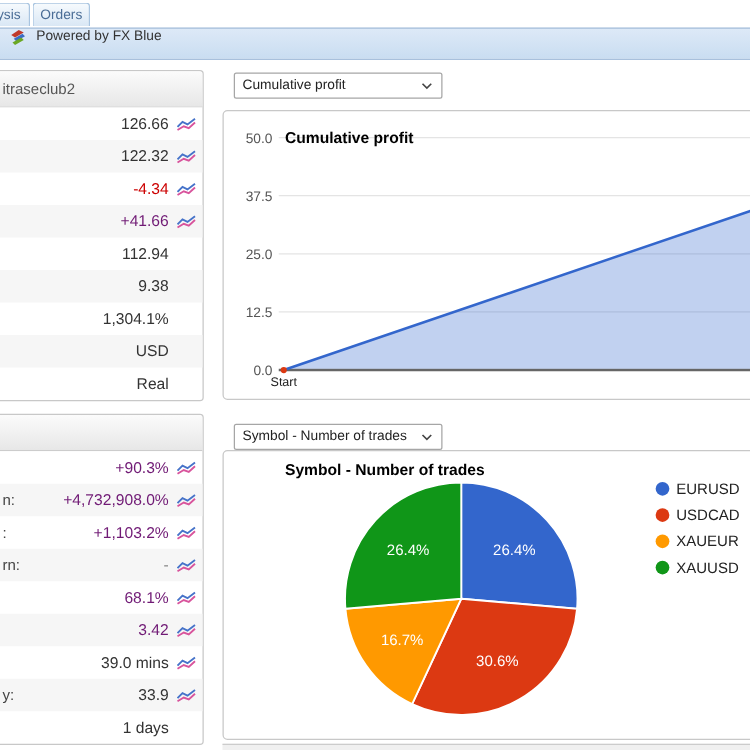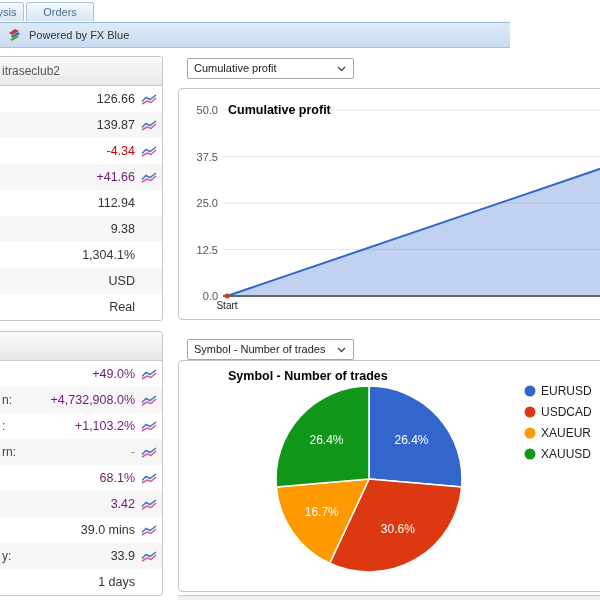--- a/index.html
+++ b/index.html
@@ -3,25 +3,25 @@
 <meta charset="utf-8">
 <style>
   html,body{margin:0;padding:0;width:600px;height:600px;overflow:hidden;position:relative;
     background:#fff;font-family:"Liberation Sans","DejaVu Sans",sans-serif;}
   
   .tabbar{position:absolute;left:0;top:0;width:600px;height:22px;background:#fff;}
   .tab{position:absolute;top:2px;height:19px;line-height:19px;text-align:center;
     font-size:11px;color:#4a6d96;background:linear-gradient(#f6fafd,#d9e7f5);
     border:1px solid #a8c4e0;border-bottom:none;border-radius:3px 3px 0 0;box-sizing:border-box;}
   .tab-partial{left:-10px;width:34px;}
-  .tab-orders{left:26px;width:68px;}
-  
-  .powerbar{position:absolute;left:0;top:22px;width:510px;height:26px;box-sizing:border-box;
+  .tab-orders{left:26px;width:46px;}
+  
+  .powerbar{position:absolute;left:0;top:22px;width:600px;height:26px;box-sizing:border-box;
     background:linear-gradient(#dde9f7,#c9ddf1);border-top:1px solid #9cb8d8;
-    border-bottom:1px solid #a8c0dc;display:flex;align-items:center;}
+    border-bottom:1px solid #a8c0dc;display:flex;align-items:flex-start;}
   .powerbar .logo{margin:0 8px 0 7px;display:inline-flex;}
   .powerbar .ptext{font-size:11px;color:#333;}
   
   .lpanel{position:absolute;left:-157px;width:320px;background:#fff;border:1px solid #c8c8c8;
     border-radius:3px;box-sizing:border-box;}
   .lpanel .phead{height:28px;line-height:28px;background:linear-gradient(#fbfbfb,#e7e7e7);
     border-bottom:1px solid #ccc;border-radius:3px 3px 0 0;font-size:12px;color:#555;
     padding-left:158px;white-space:nowrap;}
   .stat-row{height:26px;display:flex;align-items:center;padding-right:5px;box-sizing:border-box;}
   .stat-row:nth-child(even){background:#f6f6f6;}
@@ -70,21 +70,21 @@
         <span class="stat-value neutral">126.66</span>
         <span class="stat-icon">
           <svg width="16" height="11" viewBox="0 0 16 11">
             <polyline points="1,10 6,7 10,8.5 15,4" fill="none" stroke="#d8549c" stroke-width="1.5"></polyline>
             <polyline points="1,7.5 5,3.5 9,5.5 15,1" fill="none" stroke="#4673c9" stroke-width="1.5"></polyline>
           </svg>
         </span>
       </div>
       <div class="stat-row">
         <span class="stat-label"></span>
-        <span class="stat-value neutral">139.87</span>
+        <span class="stat-value neutral">122.32</span>
         <span class="stat-icon">
           <svg width="16" height="11" viewBox="0 0 16 11">
             <polyline points="1,10 6,7 10,8.5 15,4" fill="none" stroke="#d8549c" stroke-width="1.5"></polyline>
             <polyline points="1,7.5 5,3.5 9,5.5 15,1" fill="none" stroke="#4673c9" stroke-width="1.5"></polyline>
           </svg>
         </span>
       </div>
       <div class="stat-row">
         <span class="stat-label"></span>
         <span class="stat-value negative">-4.34</span>
@@ -131,21 +131,21 @@
         <span class="stat-icon"></span>
       </div>
     </div>
 </div>
 
 <div class="lpanel" style="top:331px;">
   <div class="phead"></div>
   <div id="stats-rows">
       <div class="stat-row">
         <span class="stat-label"></span>
-        <span class="stat-value positive">+49.0%</span>
+        <span class="stat-value positive">+90.3%</span>
         <span class="stat-icon">
           <svg width="16" height="11" viewBox="0 0 16 11">
             <polyline points="1,10 6,7 10,8.5 15,4" fill="none" stroke="#d8549c" stroke-width="1.5"></polyline>
             <polyline points="1,7.5 5,3.5 9,5.5 15,1" fill="none" stroke="#4673c9" stroke-width="1.5"></polyline>
           </svg>
         </span>
       </div>
       <div class="stat-row">
         <span class="stat-label">n:</span>
         <span class="stat-value positive">+4,732,908.0%</span>

